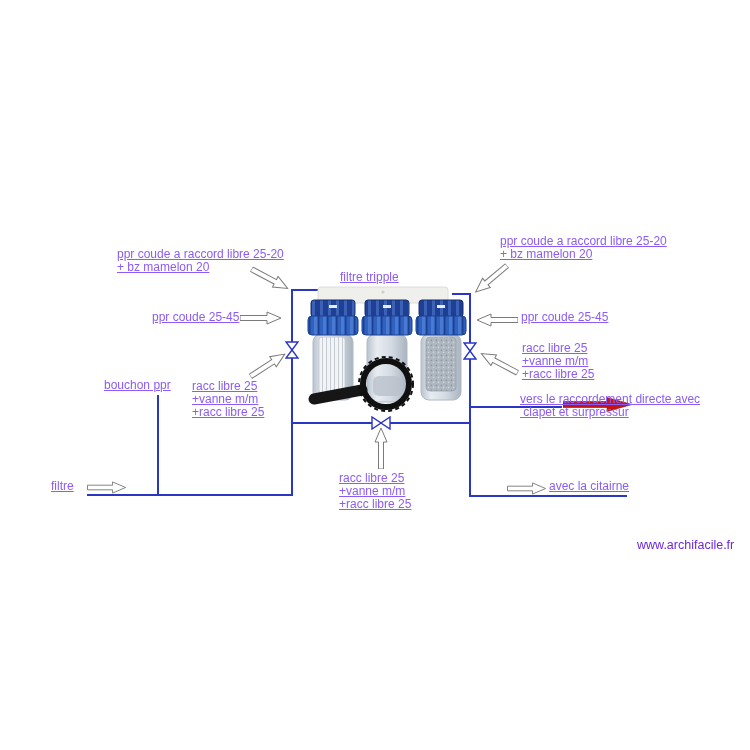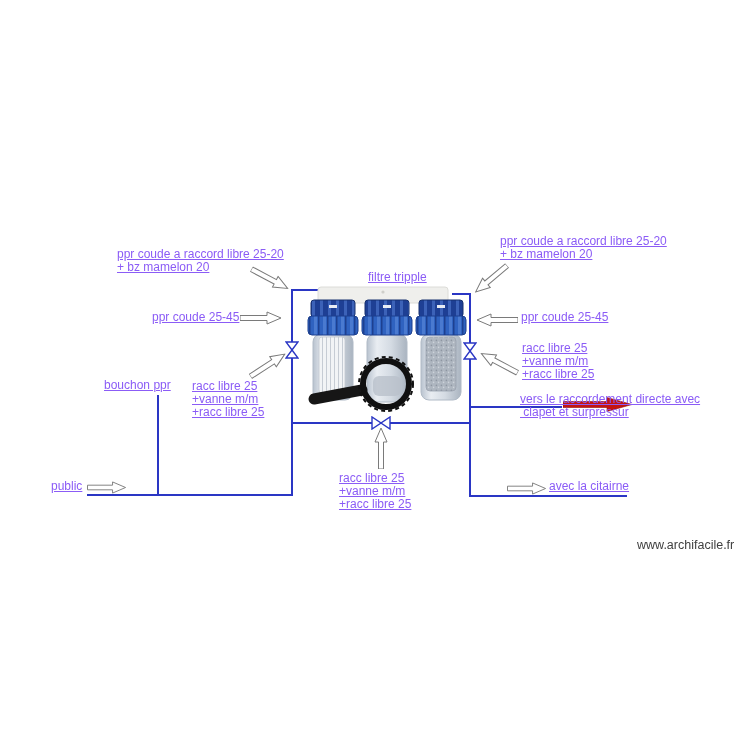--- a/index.html
+++ b/index.html
@@ -7,21 +7,21 @@
     position:relative;width:750px;height:750px;background:#ffffff;overflow:hidden;
     font-family:"Liberation Sans", sans-serif;color:#1a1a1a;
   }
   .lbl{
     position:absolute;font-size:12px;line-height:13px;white-space:pre;color:#8b5cf6;text-decoration:underline;
   }
   .pipe{position:absolute;background:#2a36c4;}
   .arrow{position:absolute;width:42px;height:14px;}
   .arrow svg{display:block;}
   .valve{position:absolute;}
-  .watermark{position:absolute;font-size:12.5px;color:#404040;}
+  .watermark{position:absolute;font-size:12.5px;color:#6d28d9;}
 </style>
 </head>
 <body>
 
 <div class="canvas">
 
   <div class="pipe" style="left:291px;top:289px;width:27px;height:2px;"></div>
   <div class="pipe" style="left:291px;top:289px;width:2px;height:207px;"></div>
   <div class="pipe" style="left:452px;top:293px;width:19px;height:2px;"></div>
   <div class="pipe" style="left:469px;top:293px;width:2px;height:204px;"></div>
@@ -159,29 +159,29 @@
         <polygon points="0,4.5 27,4.5 27,1 41,7 27,13 27,9.5 0,9.5" fill="#ffffff" stroke="#7a7a7a" stroke-width="1"></polygon>
       </svg>
   </div>
 
   <div style="position:absolute;left:563px;top:397px;">
     <svg width="70" height="15" viewBox="0 0 70 15">
         <polygon points="0,4.5 44,4.5 44,0.5 69,7.5 44,14.5 44,10.5 0,10.5" fill="#c41414" stroke="#8e0e0e" stroke-width="0.6"></polygon>
       </svg>
   </div>
 
-  <div class="lbl" style="left:368px;top:271px;">filtre tripple</div>
+  <div class="lbl" style="left:340px;top:271px;">filtre tripple</div>
   <div class="lbl" style="left:117px;top:248px;">ppr coude a raccord libre 25-20
 + bz mamelon 20</div>
   <div class="lbl" style="left:152px;top:311px;">ppr coude 25-45</div>
   <div class="lbl" style="left:104px;top:379px;">bouchon ppr</div>
   <div class="lbl" style="left:192px;top:380px;">racc libre 25
 +vanne m/m
 +racc libre 25</div>
-  <div class="lbl" style="left:51px;top:480px;">public</div>
+  <div class="lbl" style="left:51px;top:480px;">filtre</div>
   <div class="lbl" style="left:339px;top:472px;">racc libre 25
 +vanne m/m
 +racc libre 25</div>
   <div class="lbl" style="left:500px;top:235px;">ppr coude a raccord libre 25-20
 + bz mamelon 20</div>
   <div class="lbl" style="left:521px;top:311px;">ppr coude 25-45</div>
   <div class="lbl" style="left:522px;top:342px;">racc libre 25
 +vanne m/m
 +racc libre 25</div>
   <div class="lbl" style="left:520px;top:393px;">vers le raccordement directe avec

